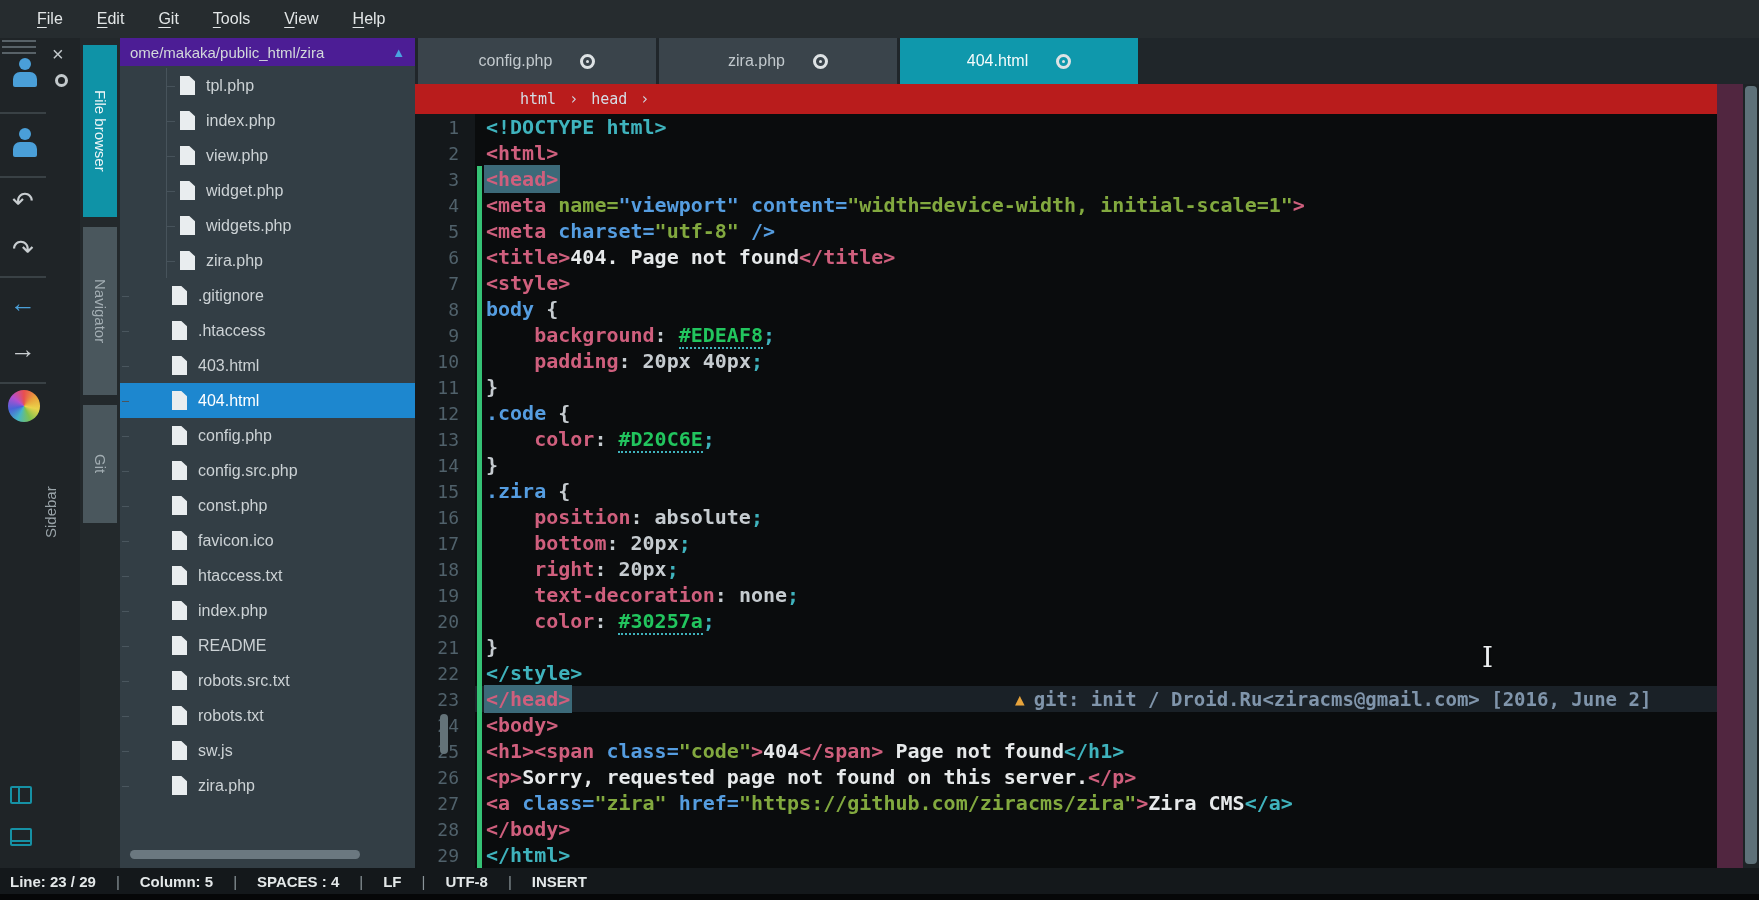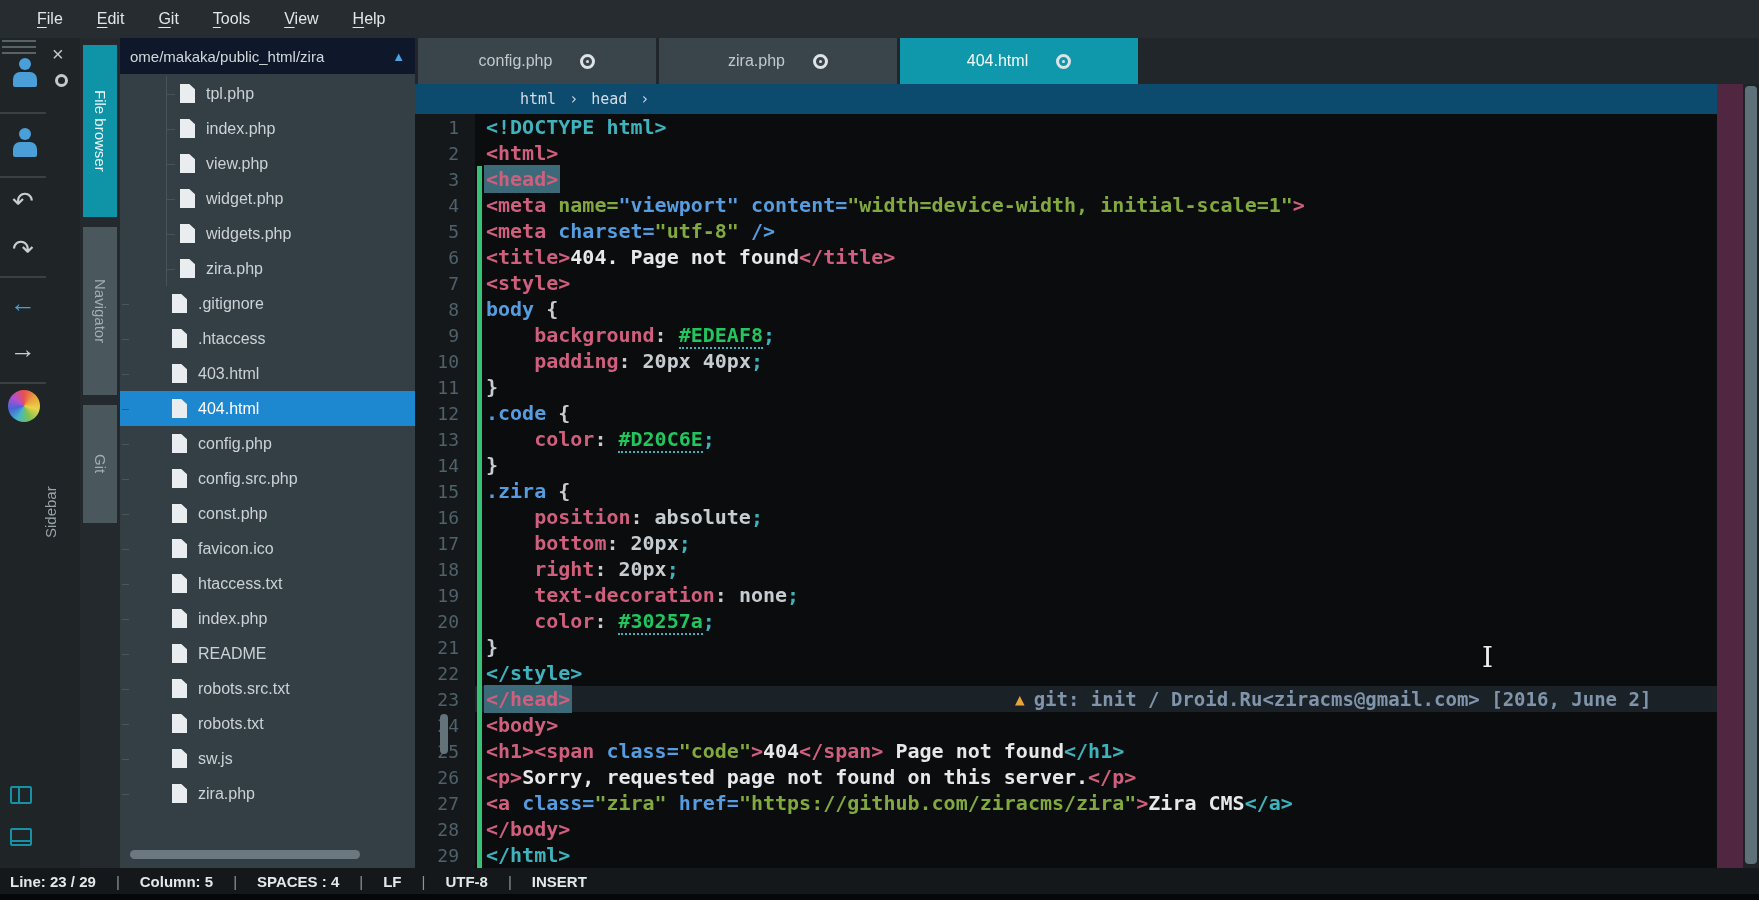--- a/index.html
+++ b/index.html
@@ -37,21 +37,21 @@
 
   
   .panel-tabs { width:40px; background:#23292c; display:flex; flex-direction:column; align-items:center;
                 padding-top:7px; gap:10px; flex:none; }
   .ptab { width:34px; writing-mode:vertical-rl; display:flex; align-items:center; justify-content:center;
           background:#4a575d; color:#a3aeb3; font-size:15px; white-space:nowrap; }
   .ptab.active { background:#0f93a7; color:#eef6f7; }
 
   
   .tree { width:295px; background:#333e45; display:flex; flex-direction:column; flex:none; position:relative; }
-  .pathbar { height:36px; background:#0f172a; color:#d3d9db; font-size:15px; display:flex; align-items:center;
+  .pathbar { height:28px; background:#4c1d95; color:#d3d9db; font-size:15px; display:flex; align-items:center;
              padding:0 10px; gap:6px; flex:none; }
   .path-text { flex:1; white-space:nowrap; overflow:hidden; }
   .up-arrow { color:#4aa3e0; font-size:13px; }
   .tree-list { flex:1; overflow:hidden; padding-top:2px; }
   .tree-row { height:35px; display:flex; align-items:center; gap:11px; padding-left:52px;
               color:#ccd2d5; font-size:16px; position:relative; }
   .tree-row::before { content:''; position:absolute; left:2px; top:50%; width:7px; border-top:1px solid #4a565e; }
   .tree-row.nested { padding-left:60px; }
   .tree-row.nested::before { left:46px; width:9px; border-top:1px solid #47535b; }
   .tree-row.nested::after { content:''; position:absolute; left:46px; top:0; bottom:0; border-left:1px solid #47535b; }
@@ -63,21 +63,21 @@
 
   
   .editor { flex:1; display:flex; flex-direction:column; background:#0a0c0d; position:relative; min-width:0; }
   .tabbar { height:46px; background:#20262a; display:flex; gap:3px; padding-left:3px; flex:none; }
   .etab { width:238px; display:flex; align-items:center; justify-content:center; gap:28px;
           background:#3a444b; color:#c2c9cd; font-size:16px; flex:none; }
   .etab.active { background:#0f98ac; color:#f4fbfb; }
   .close-ring { width:15px; height:15px; border:3px solid #dde2e4; border-radius:50%; position:relative; flex:none; }
   .close-ring::after { content:''; position:absolute; inset:3px; background:#dde2e4; border-radius:50%; }
 
-  .breadcrumb { height:30px; background:#0c4a6e; display:flex; align-items:center; padding-left:105px; gap:13px;
+  .breadcrumb { height:30px; background:#b91c1c; display:flex; align-items:center; padding-left:105px; gap:13px;
                 color:#d5dde6; font-family:"DejaVu Sans Mono", monospace; font-size:15px; flex:none; }
   .crumb-sep { color:#cfd8e2; }
 
   .code-area { flex:1; position:relative; font-family:"DejaVu Sans Mono", monospace;
                font-size:20px; font-weight:700; }
   .line { height:26px; display:flex; align-items:center; white-space:pre; position:relative; }
   .line.cur { background:#1a2127;border-radius:11px; }
   .ln { width:60px; flex:none; height:100%; background:#14181b; color:#50616b; font-weight:400; font-size:18px;
         display:flex; align-items:center; justify-content:flex-end; padding-right:16px; }
   .chg { width:5px; height:100%; flex:none; margin-left:2px; }

